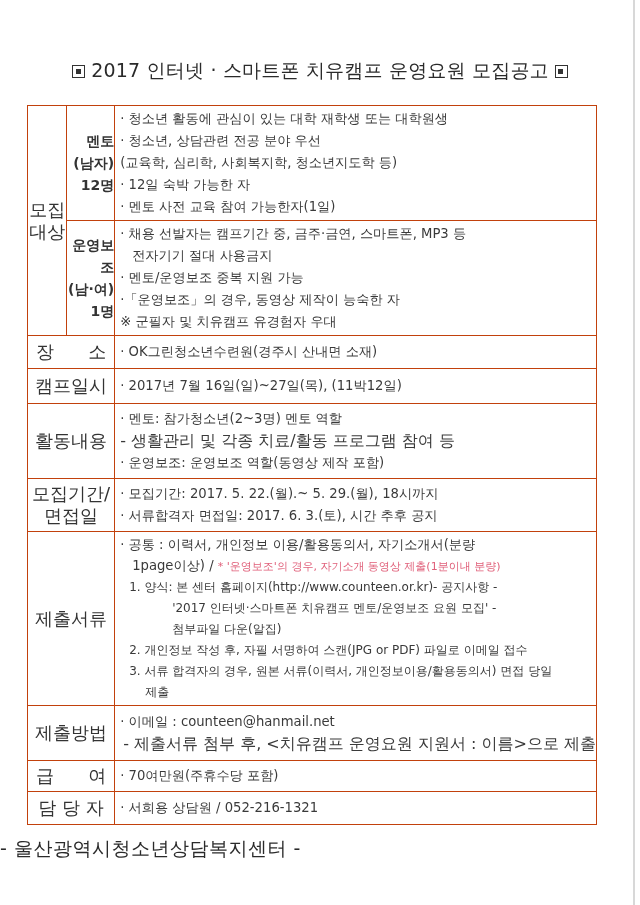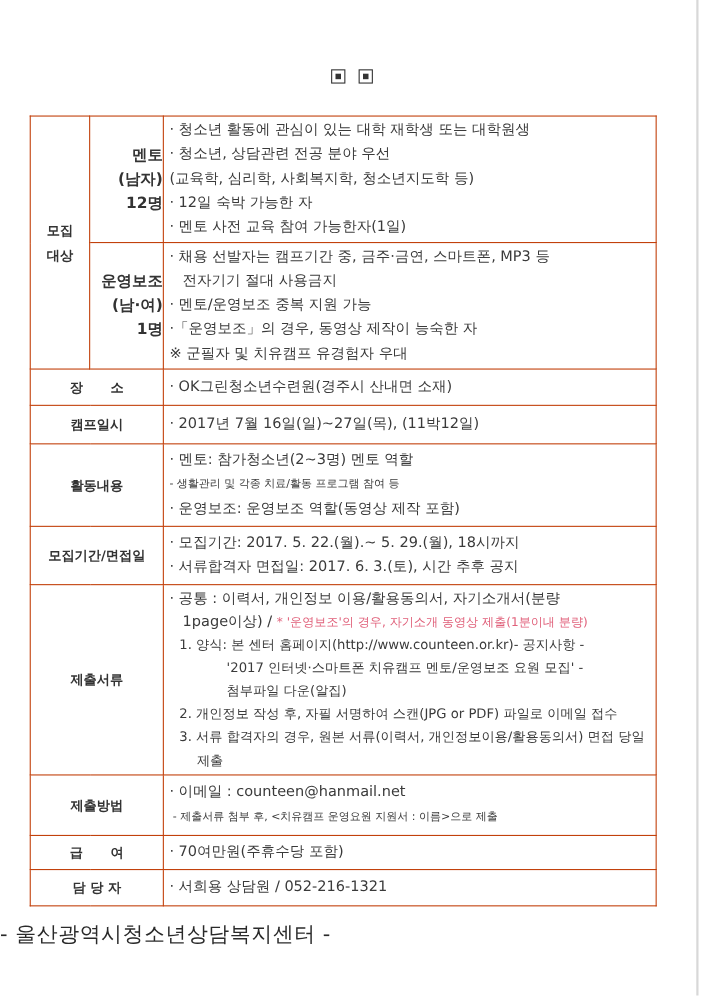--- a/index.html
+++ b/index.html
@@ -15,42 +15,42 @@
   .title .box {
     display: inline-block; width: 13px; height: 13px; border: 1.5px solid #333; position: relative;
     vertical-align: -1px; margin: 0 6px; box-sizing: border-box;
   }
   .title .box::after { content: ""; position: absolute; left: 2.5px; top: 2.5px; width: 5px; height: 5px; background: #333; }
   table.doc {
     position: absolute; left: 27px; top: 105px; width: 570px; border-collapse: collapse;
     font-size: 13.2px; color: #3a3a3a;
   }
   table.doc td { border: 1px solid #c2410c; vertical-align: middle; padding: 0; }
-  .lbl { text-align: center; font-weight: bold; color: #333; font-size: 12px; line-height: 22px; }
+  .lbl { text-align: center; font-weight: normal; color: #333; font-size: 18px; line-height: 22px; }
   .sub { text-align: right; font-weight: bold; color: #333; font-size: 14px; line-height: 22px; }
   .cell { padding: 2px 0 2px 5px !important; line-height: 22px; }
   .line { white-space: nowrap; }
   .indent { padding-left: 12px; }
-  .small { font-size: 10px; }
+  .small { font-size: 16px; }
   .red { color: #e0607a; font-size: 11px; }
   .num1 { padding-left: 9px; font-size: 12px; }
   .num2 { padding-left: 52px; font-size: 12px; }
   .num3 { padding-left: 25px; font-size: 12px; }
   .footer {
     position: absolute; left: 0; top: 836px; width: 640px; text-align: left;
     font-size: 19px; color: #2a2a2a; font-weight: 500; letter-spacing: 0.5px;
   }
 </style>
 </head>
 <body>
 
 <div class="scan-edge"></div>
 
 <div class="title">
-  <span class="box"></span><span class="box"></span>
+  <span class="box"></span><span>2017 인터넷 · 스마트폰 치유캠프 운영요원 모집공고</span><span class="box"></span>
 </div>
 
 <table class="doc">
   <colgroup>
     <col style="width:54px">
       <col style="width:67px">
       <col>
   </colgroup>
 
   <tbody>

